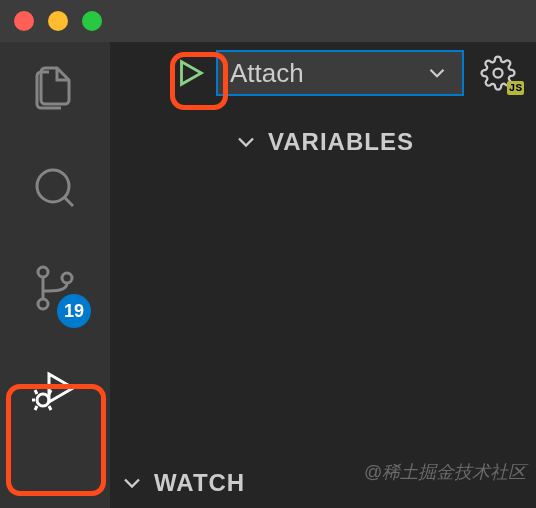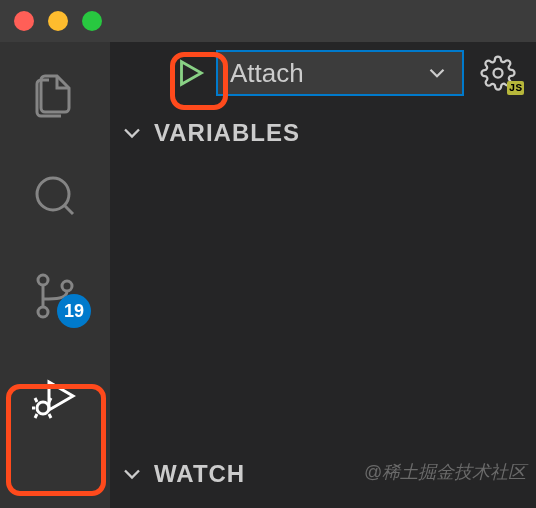--- a/index.html
+++ b/index.html
@@ -37,21 +37,21 @@
       display: flex;
       flex-direction: column;
       align-items: center;
       padding-top: 22px;
       gap: 44px;
     }
     .activity-item {
       width: 56px;
       height: 56px;
       display: flex;
-      align-items: flex-end;
+      align-items: flex-start;
       justify-content: center;
       color: #858585;
       position: relative;
     }
     .activity-item svg { width: 48px; height: 48px; }
     .activity-item.active { color: #ffffff; }
     .badge {
       position: absolute;
       bottom: -8px;
       right: -8px;
@@ -145,24 +145,24 @@
       display: flex;
       align-items: center;
       gap: 8px;
       padding: 8px 8px;
       color: #cccccc;
       font-size: 24px;
       font-weight: 700;
       letter-spacing: 1px;
     }
     .section-header svg { width: 28px; height: 28px; }
-    .variables-section { margin-top: 7px; }
+    .variables-section { margin-top: 16px; justify-content: center; }
     .watch-section {
       position: absolute;
-      bottom: 12px;
+      bottom: 3px;
       left: 0;
       right: 0;
     }
     .watermark {
       position: absolute;
       bottom: 24px;
       right: 10px;
       color: #6a6a6a;
       font-size: 18px;
       font-style: italic;

